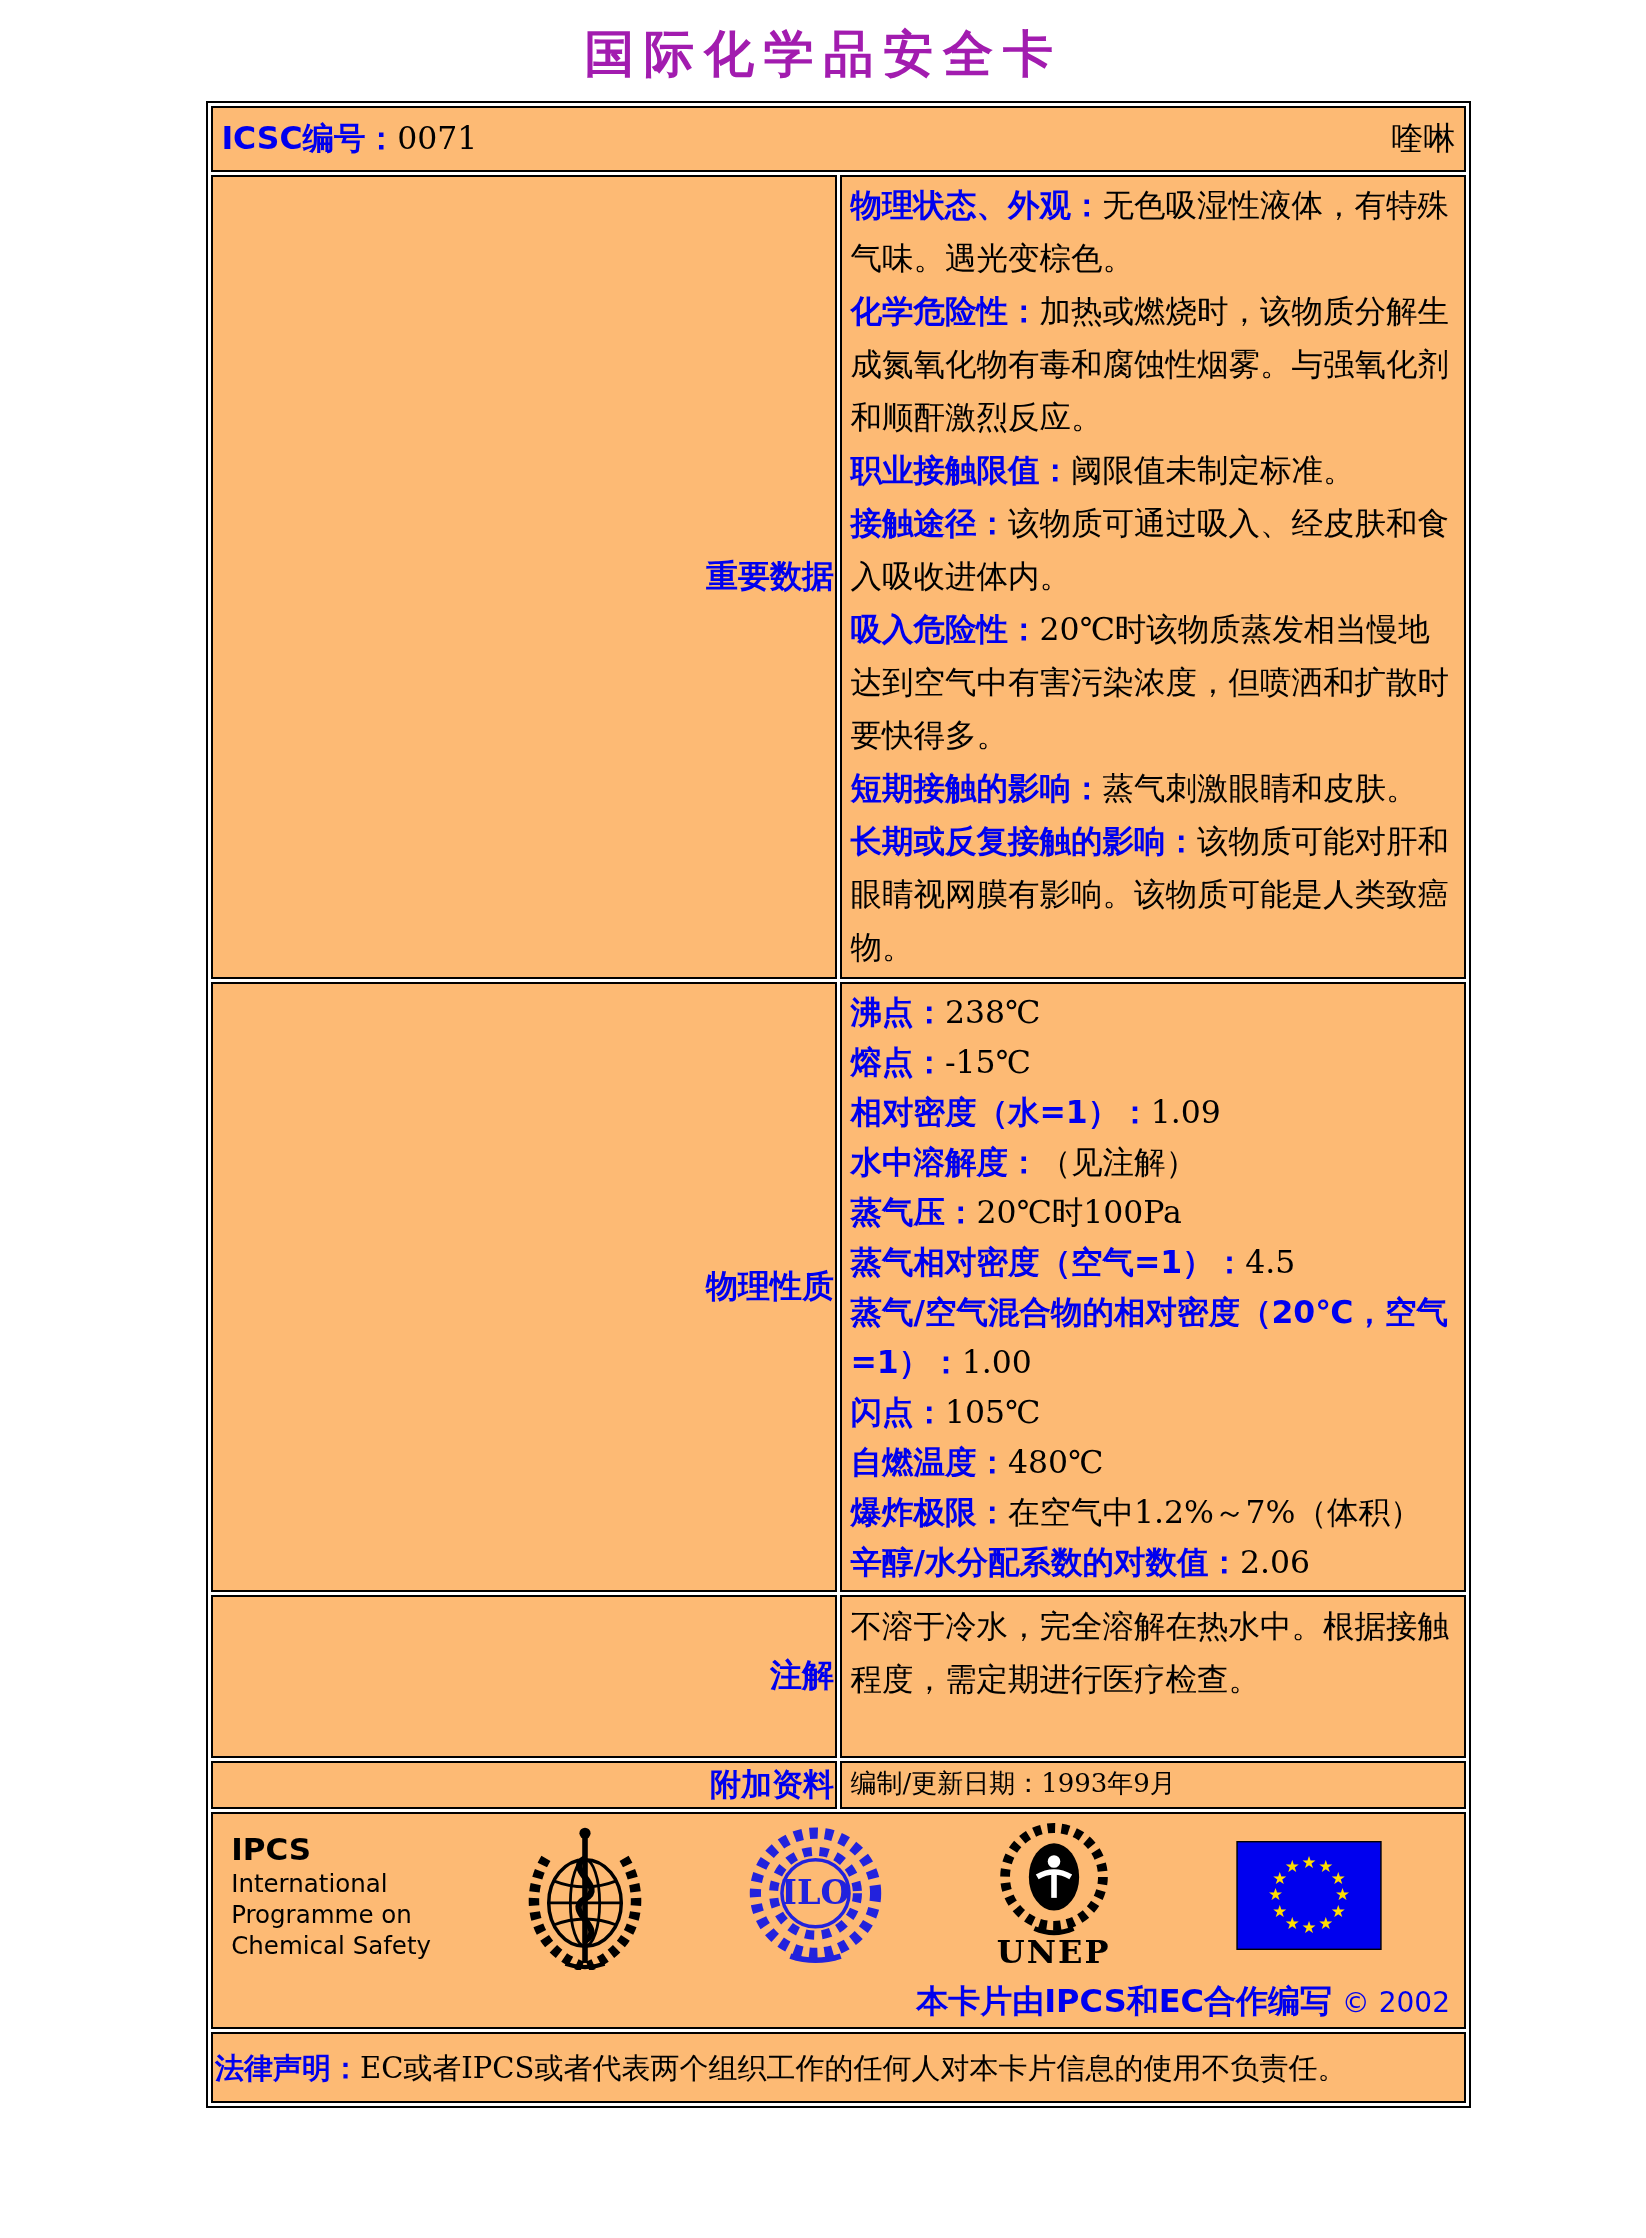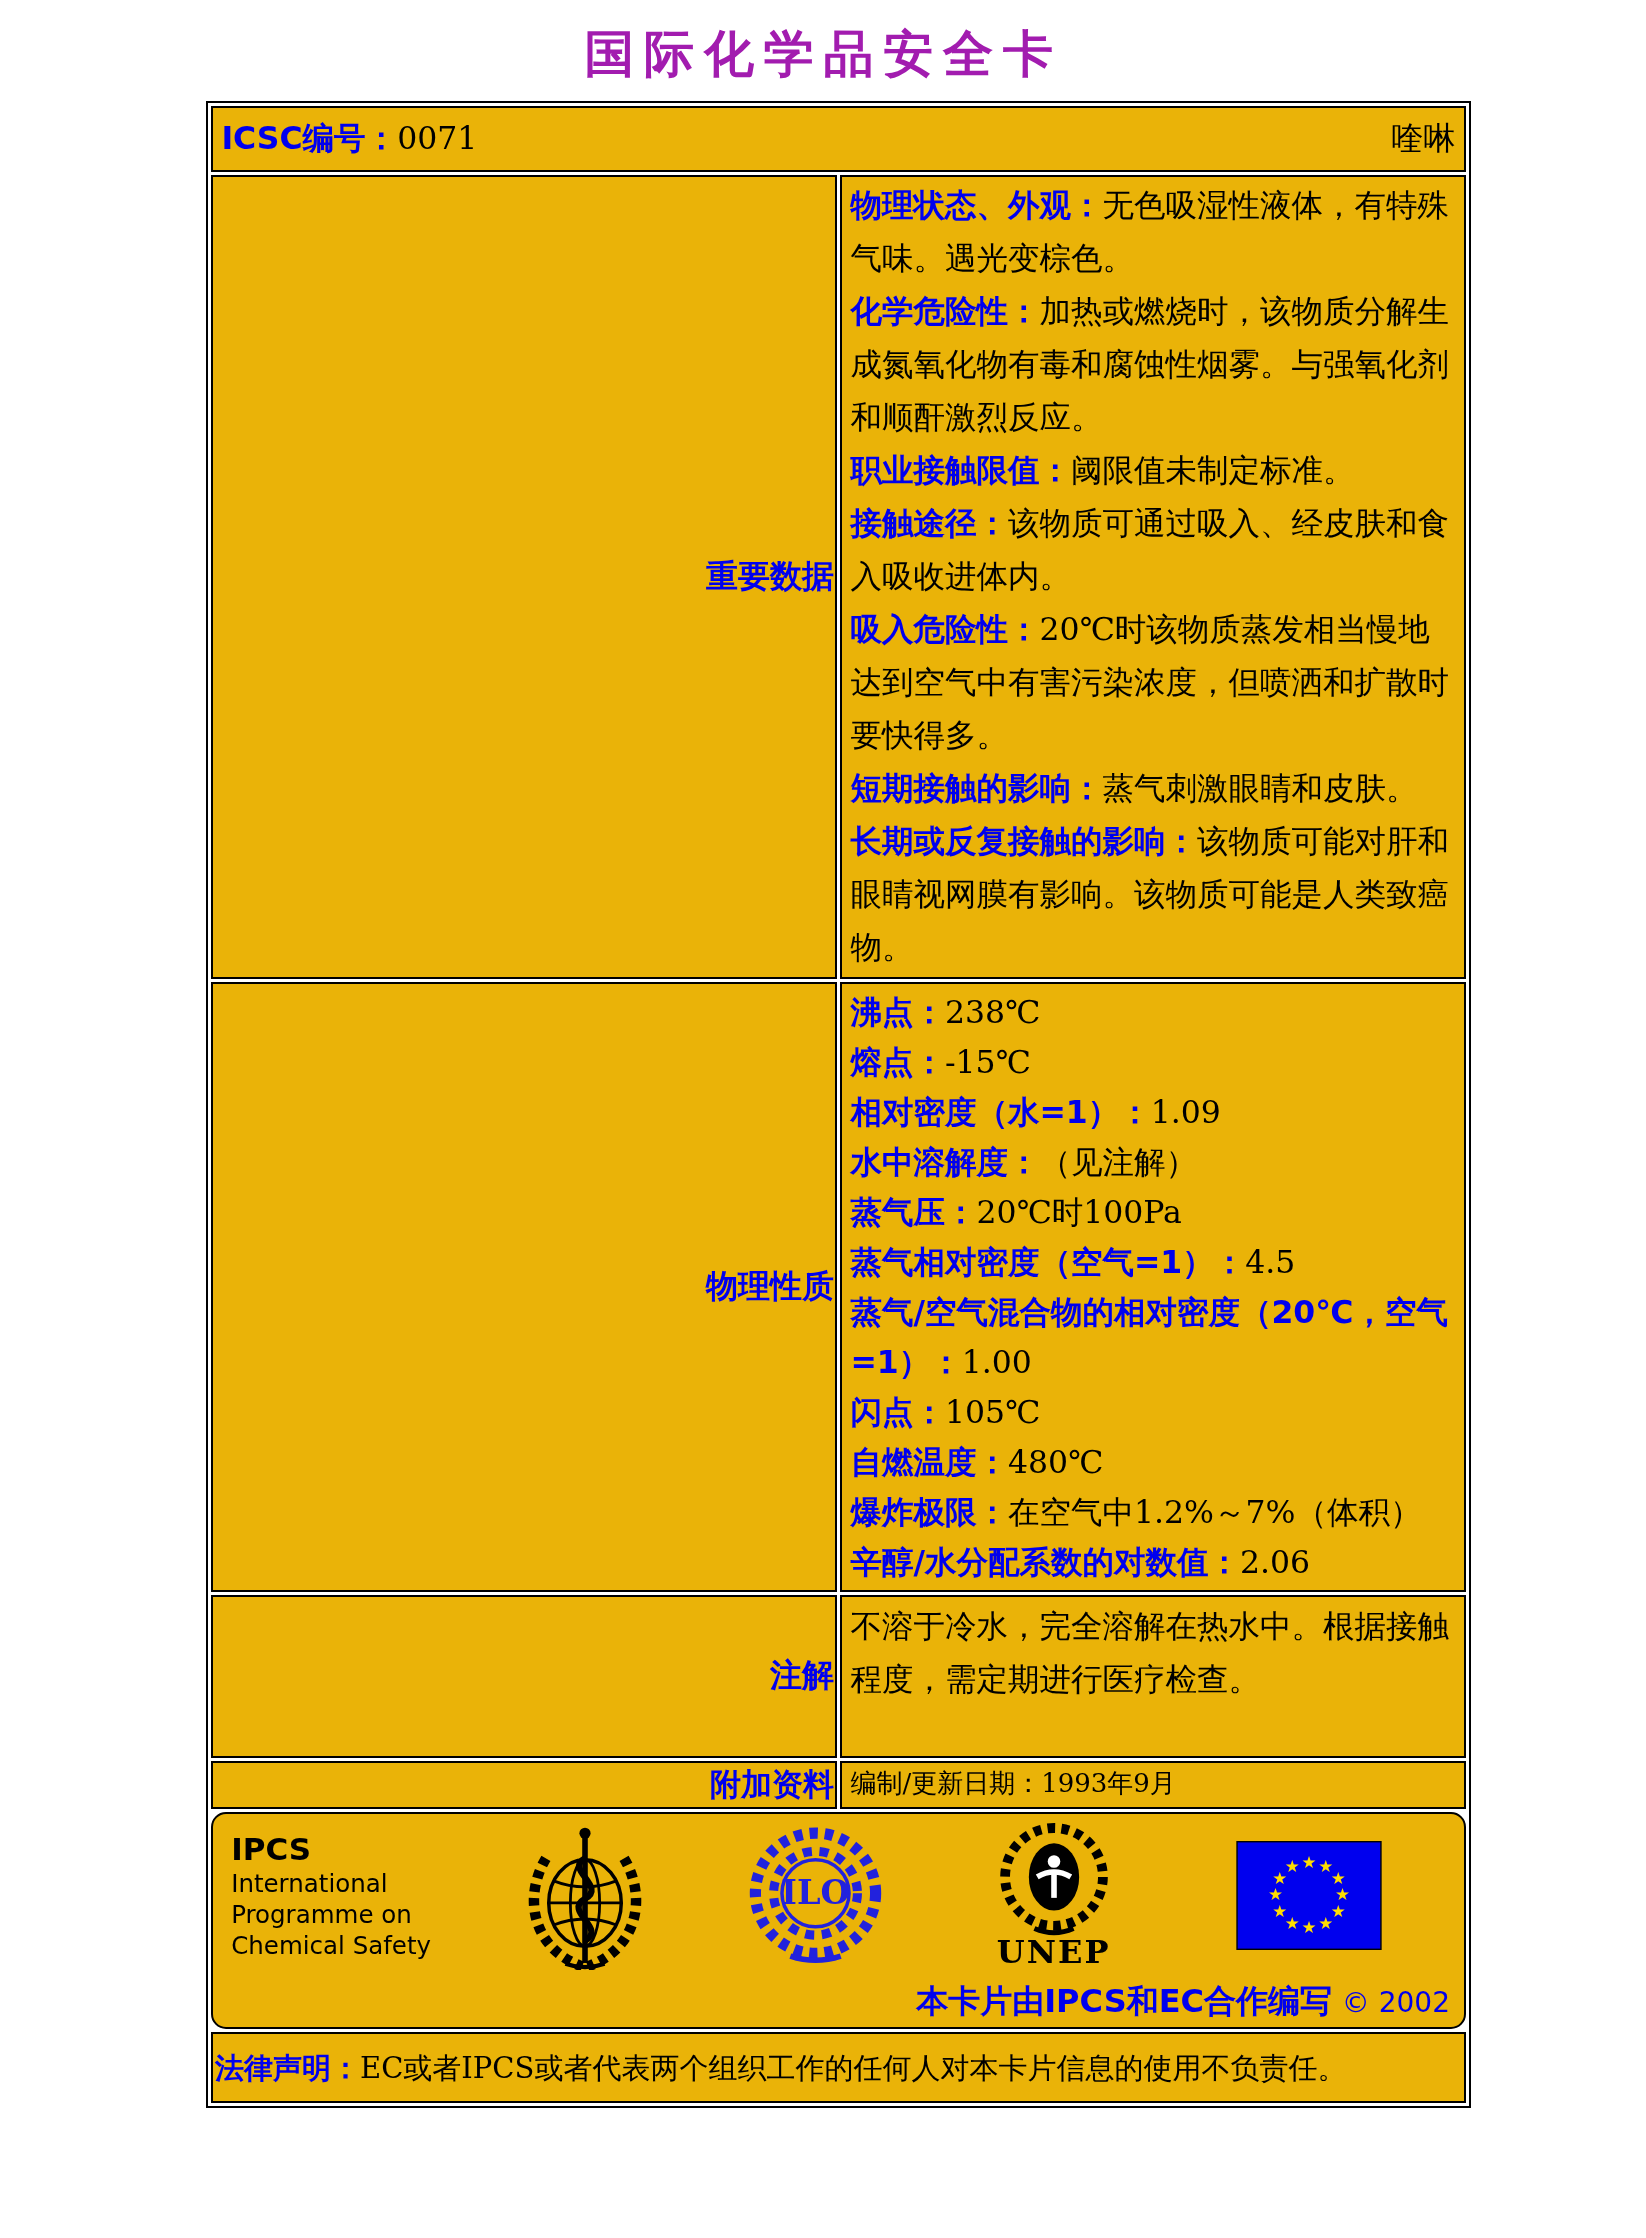--- a/index.html
+++ b/index.html
@@ -5,34 +5,34 @@
   html,body{margin:0;padding:0;background:#ffffff;}
   body{width:1647px;height:2239px;position:relative;font-family:"DejaVu Serif",serif;color:#000;}
   .page-title{
     margin-top:21px;text-align:center;font-size:50px;font-weight:bold;color:#a21caf;
     letter-spacing:9.8px;font-family:"DejaVu Serif",serif;
   }
   table.card{
     border-collapse:separate;border-spacing:3.5px;border:2.1px solid #000;
     margin-left:206px;margin-top:12.6px;width:1265px;table-layout:fixed;
   }
-  td{border:2.1px solid #000;vertical-align:top;box-sizing:border-box;background:#eab308;}
+  td{border:2.1px solid #000;vertical-align:top;box-sizing:border-box;background:#fdba74;}
   td.label-cell{
     width:163px;text-align:right;vertical-align:middle;
     color:#0000ee;font-family:"DejaVu Sans",sans-serif;font-weight:bold;font-size:32px;
   }
   td.content-cell{padding:2.8px 8.4px;font-size:31.5px;line-height:53px;}
   td.phys{line-height:50px;}
   .lbl{color:#0000ee;font-family:"DejaVu Sans",sans-serif;font-weight:bold;}
   .val{color:#000;}
   .icsc-cell{vertical-align:middle;padding:2.8px 8.4px;font-size:31.5px;}
   .icsc-flex{display:flex;justify-content:space-between;align-items:center;}
   .chem-name{font-size:32px;}
   .addl-cell{padding:1.4px 8.4px;font-size:26px;line-height:39px;}
-  .logos-cell{padding:7px 14px 2.8px 14px;border-radius:15px;}
+  .logos-cell{padding:7px 14px 2.8px 14px;}
   .logos-flex{display:flex;align-items:center;justify-content:flex-start;gap:0;}
   .ipcs-block{width:238px;font-family:"DejaVu Sans",sans-serif;color:#000;margin-left:4.2px;}
   .ipcs-acronym{font-size:31px;font-weight:bold;line-height:38px;}
   .ipcs-line{font-size:24.5px;line-height:31px;}
   .logo-slot{display:flex;align-items:center;justify-content:center;}
   .who-slot{width:231px;}
   .ilo-slot{width:231px;}
   .unep-slot{width:245px;flex-direction:column;}
   .unep-word{font-family:"DejaVu Serif",serif;font-weight:bold;font-size:32px;letter-spacing:2.1px;margin-top:-4.2px;}
   .eu-slot{width:266px;}

